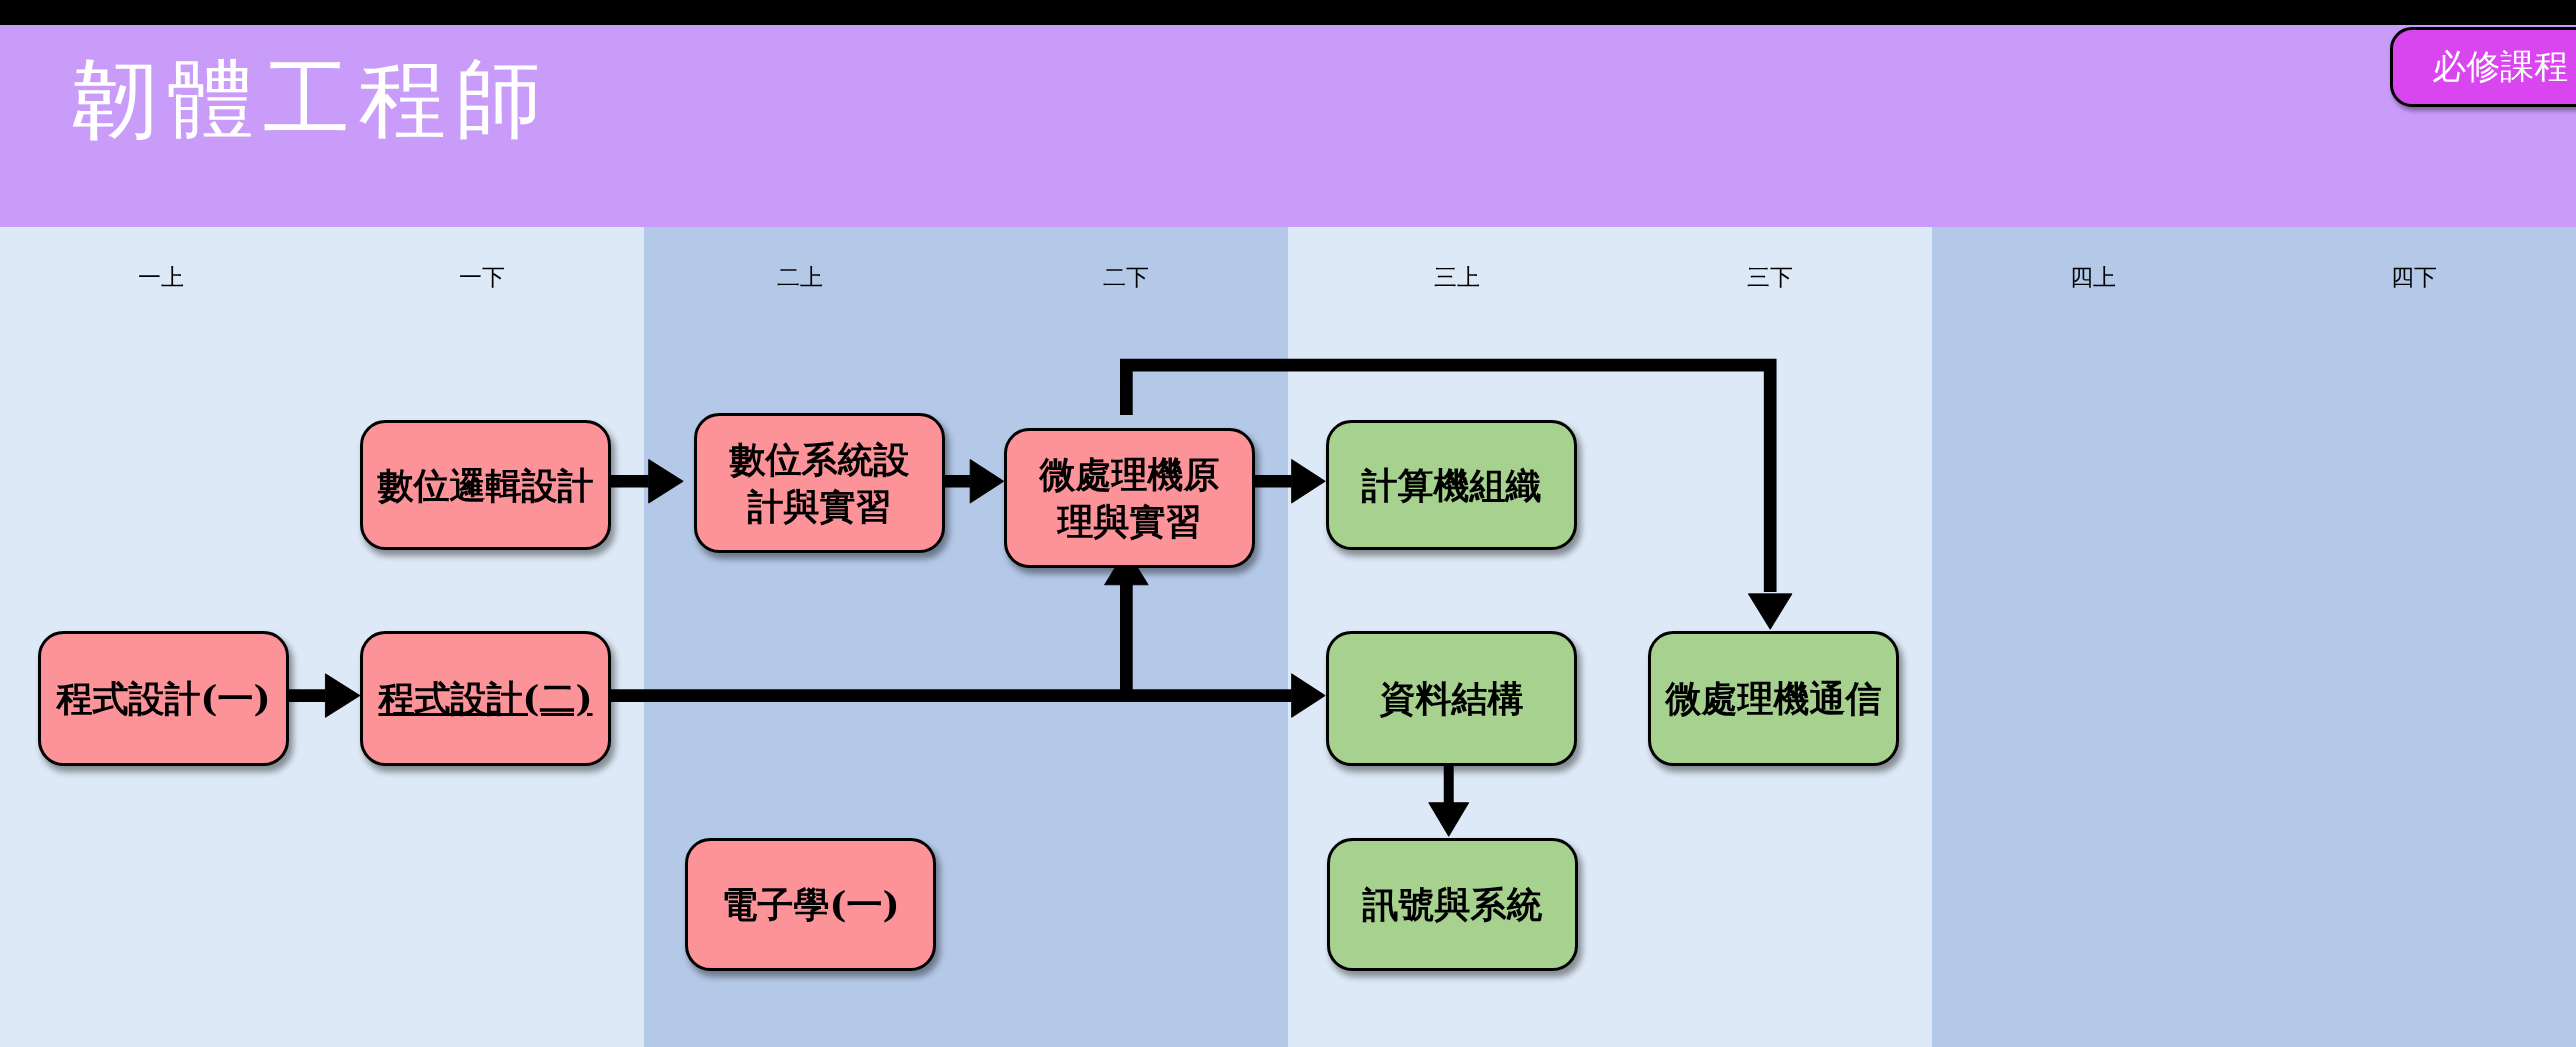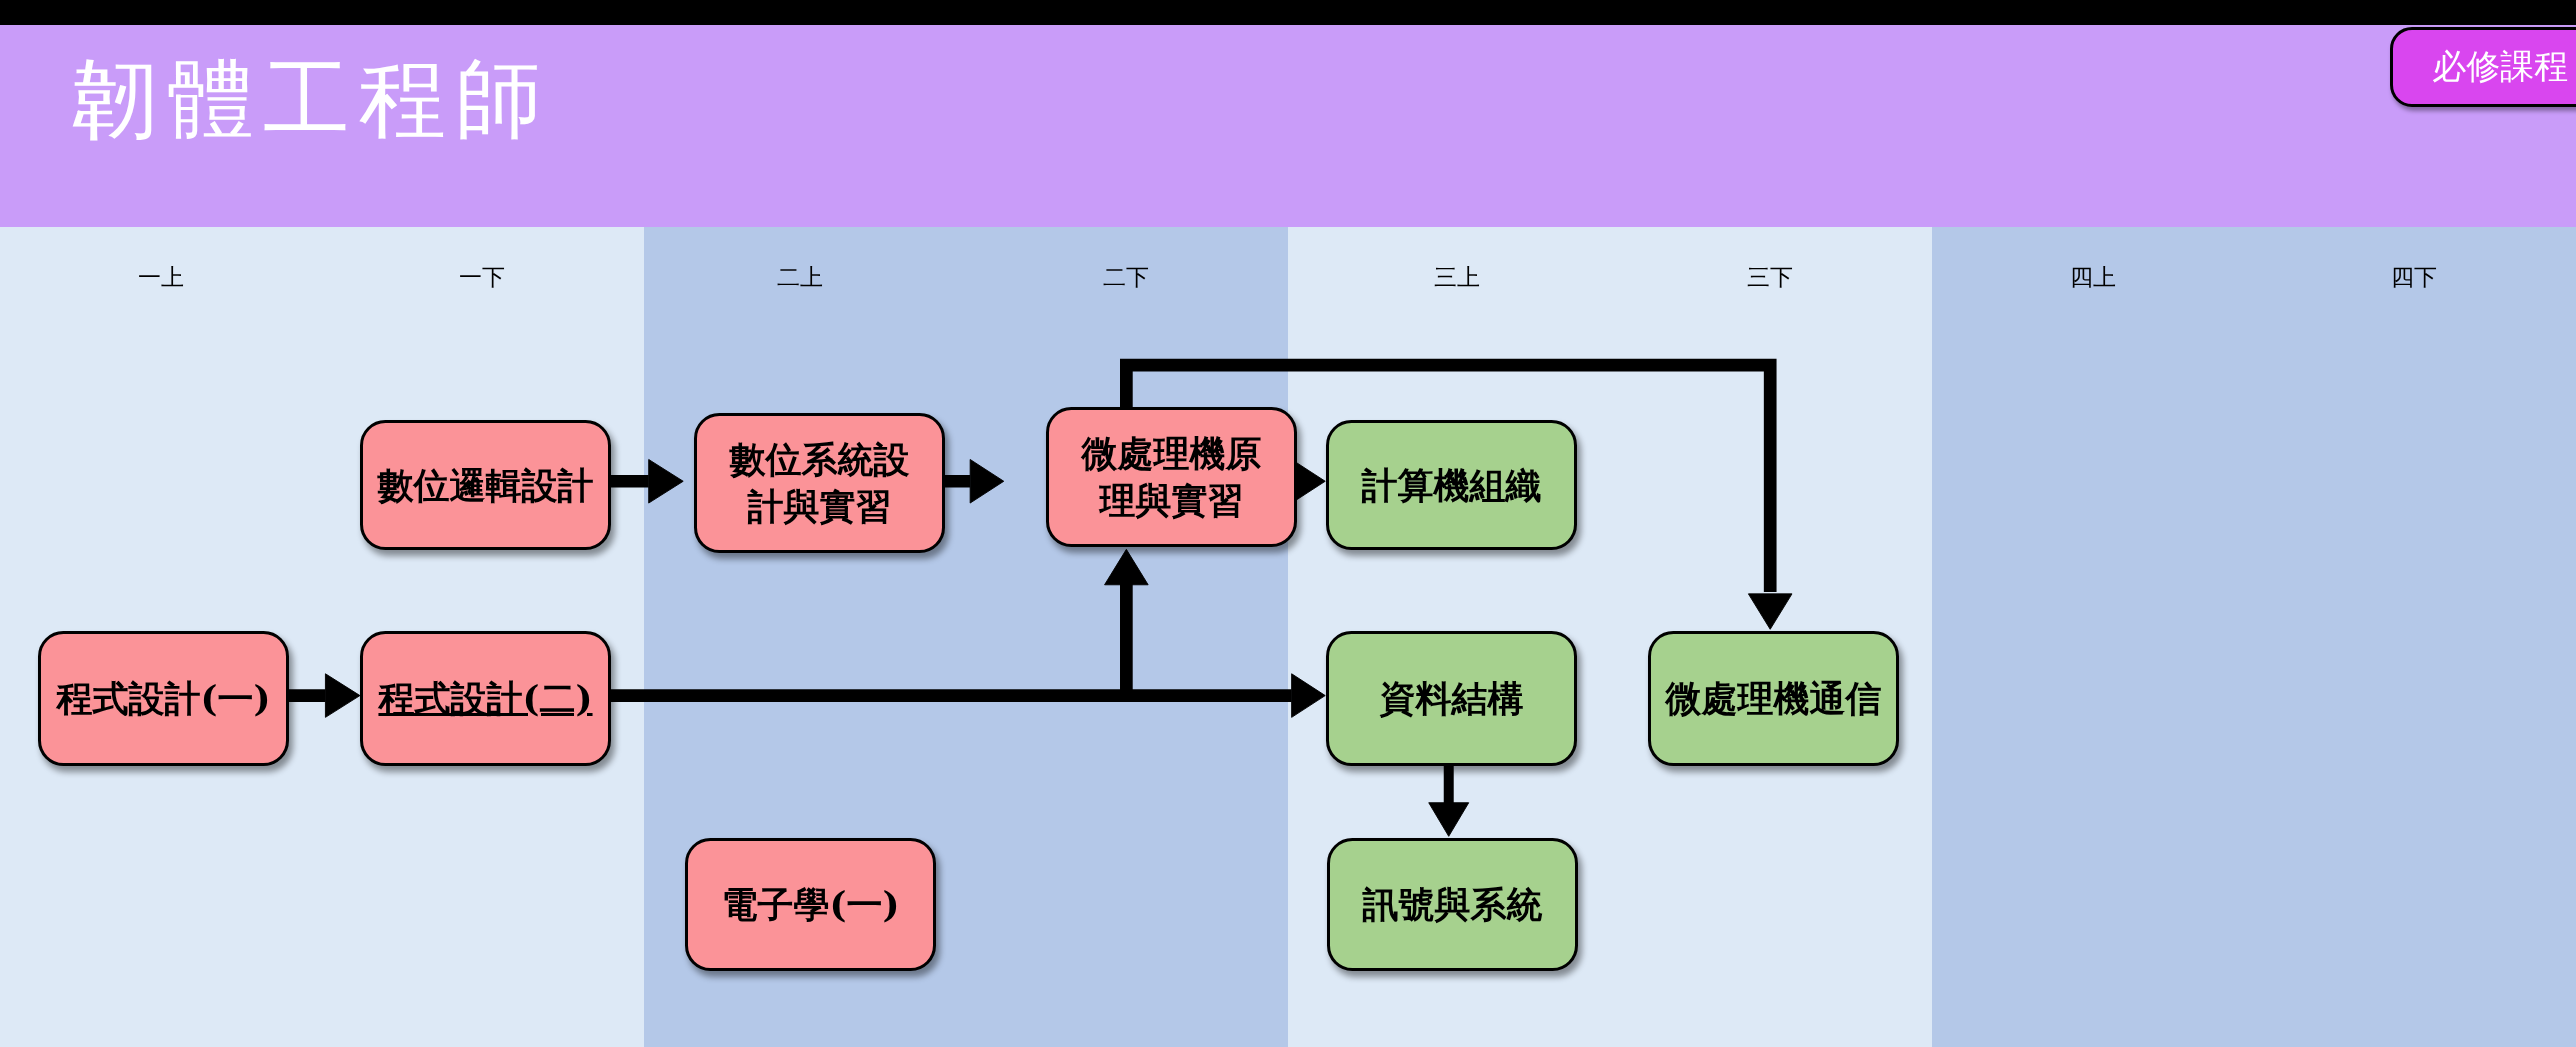--- a/index.html
+++ b/index.html
@@ -92,21 +92,21 @@
       </g>
       <g>
         <line class="aline-thin" x1="1595" y1="585" x2="1595" y2="636"></line>
         <polygon points="1573,634 1595,671 1617,634"></polygon>
       </g>
     </svg>
 
     <div class="course required" style="left:360px;top:193px;height:124px;">數位邏輯設計</div>
     <div class="course required" style="left:682px;top:186px;height:134px;margin-left:12px;">數位系統設
 計與實習</div>
-    <div class="course required" style="left:1004px;top:180px;height:134px;margin-left:42px;">微處理機原
+    <div class="course required" style="left:1004px;top:201px;height:134px;">微處理機原
 理與實習</div>
     <div class="course elective" style="left:1326px;top:193px;height:124px;">計算機組織</div>
     <div class="course required" style="left:38px;top:404px;height:129px;">程式設計(一)</div>
     <div class="course required" style="left:360px;top:404px;height:129px;text-decoration:underline;">程式設計(二)</div>
     <div class="course elective" style="left:1326px;top:404px;height:129px;">資料結構</div>
     <div class="course elective" style="left:1648px;top:404px;height:129px;">微處理機通信</div>
     <div class="course required" style="left:685px;top:611px;height:127px;">電子學(一)</div>
     <div class="course elective" style="left:1327px;top:611px;height:127px;">訊號與系統</div>
 
   </div>

